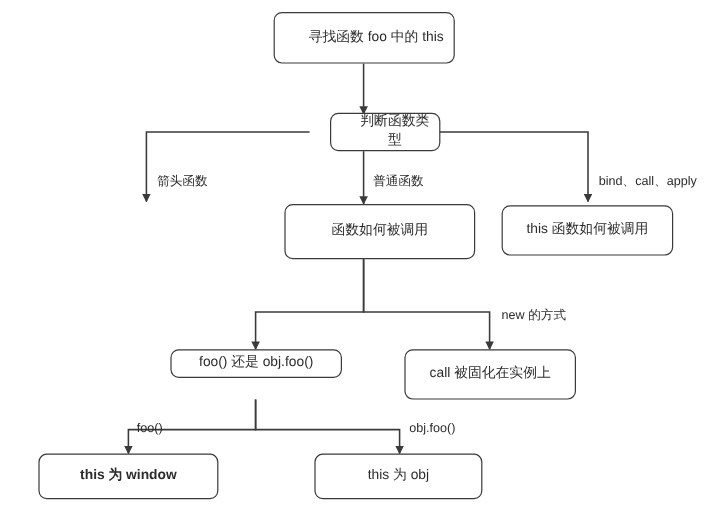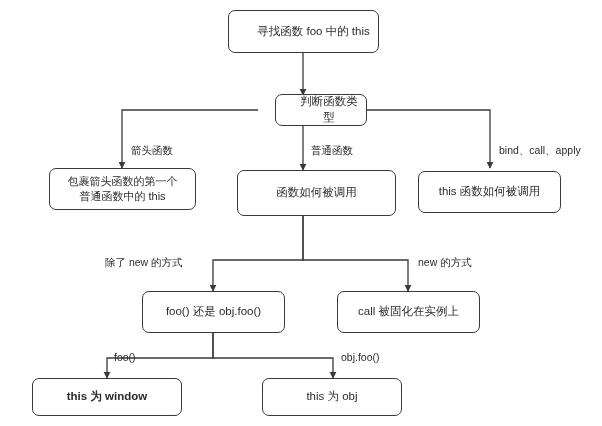--- a/index.html
+++ b/index.html
@@ -83,34 +83,30 @@
   </svg>
 
   <div class="node" style="left:228px; top:10px; width:151px; height:43px;padding-left:20px;">
     <span class="txt">寻找函数 foo 中的 this</span>
   </div>
 
   <div class="node" style="left:275px; top:94px; width:92px; height:32px;padding-left:16px;">
     <span class="txt">判断函数类型</span>
   </div>
 
-  <div class="node" style="left:49px; top:168px; width:147px; height:42px; font-size:11px;">
-    <span class="txt">包裹箭头函数的第一个
-普通函数中的 this</span>
-  </div>
 
   <div class="node" style="left:237px; top:170px; width:159px; height:46px;">
     <span class="txt">函数如何被调用</span>
   </div>
 
   <div class="node" style="left:418px; top:171px; width:143px; height:42px;">
     <span class="txt">this 函数如何被调用</span>
   </div>
 
-  <div class="node" style="left:142px; top:291px; width:143px; height:42px;">
+  <div class="node" style="left:142px; top:291px; width:143px; height:24px;">
     <span class="txt">foo() 还是 obj.foo()</span>
   </div>
 
   <div class="node" style="left:337px; top:291px; width:143px; height:42px;">
     <span class="txt">call 被固化在实例上</span>
   </div>
 
   <div class="node" style="left:32px; top:378px; width:150px; height:38px;font-weight:bold;">
     <span class="txt">this 为 window</span>
   </div>
@@ -118,21 +114,20 @@
   <div class="node" style="left:262px; top:378px; width:140px; height:38px;">
     <span class="txt">this 为 obj</span>
   </div>
 
   <span class="elabel" style="left:131px; top:144px;">箭头函数</span>
 
   <span class="elabel" style="left:311px; top:144px;">普通函数</span>
 
   <span class="elabel" style="left:499px; top:144px;">bind、call、apply</span>
 
-  <span class="elabel" style="left:105px; top:256px;">除了 new 的方式</span>
 
   <span class="elabel" style="left:418px; top:256px;">new 的方式</span>
 
   <span class="elabel" style="left:70px; top:351px;padding-left:44px;">foo()</span>
 
   <span class="elabel" style="left:341px; top:351px;">obj.foo()</span>
 
 </div>
 
 </body></html>

